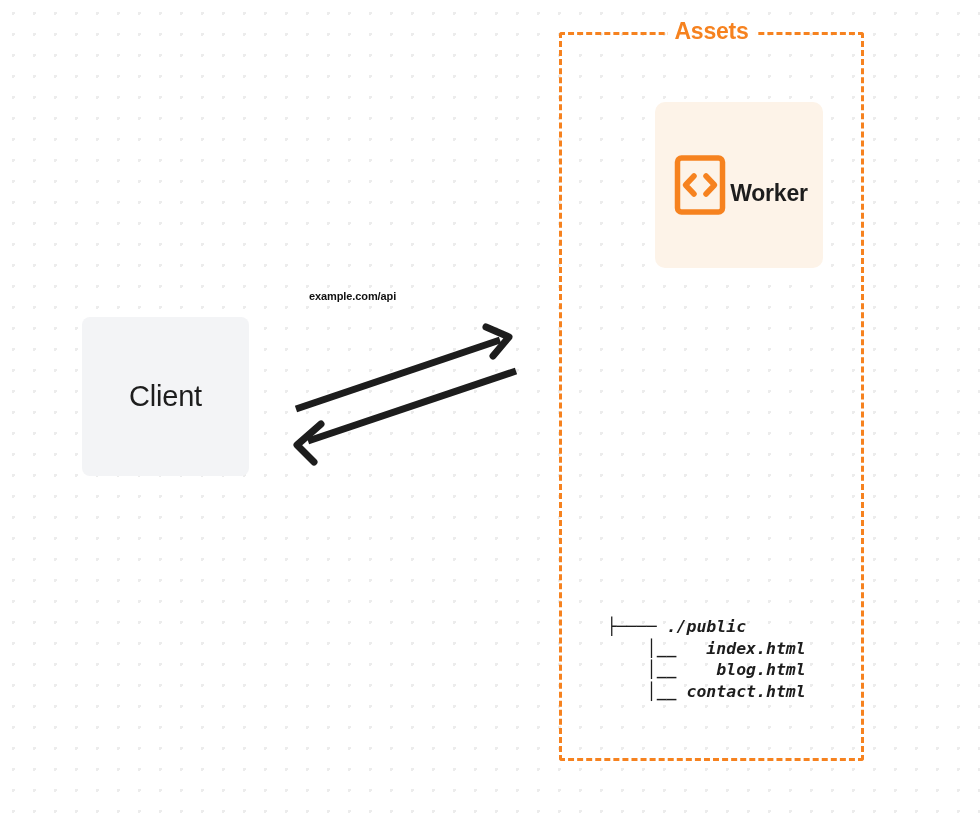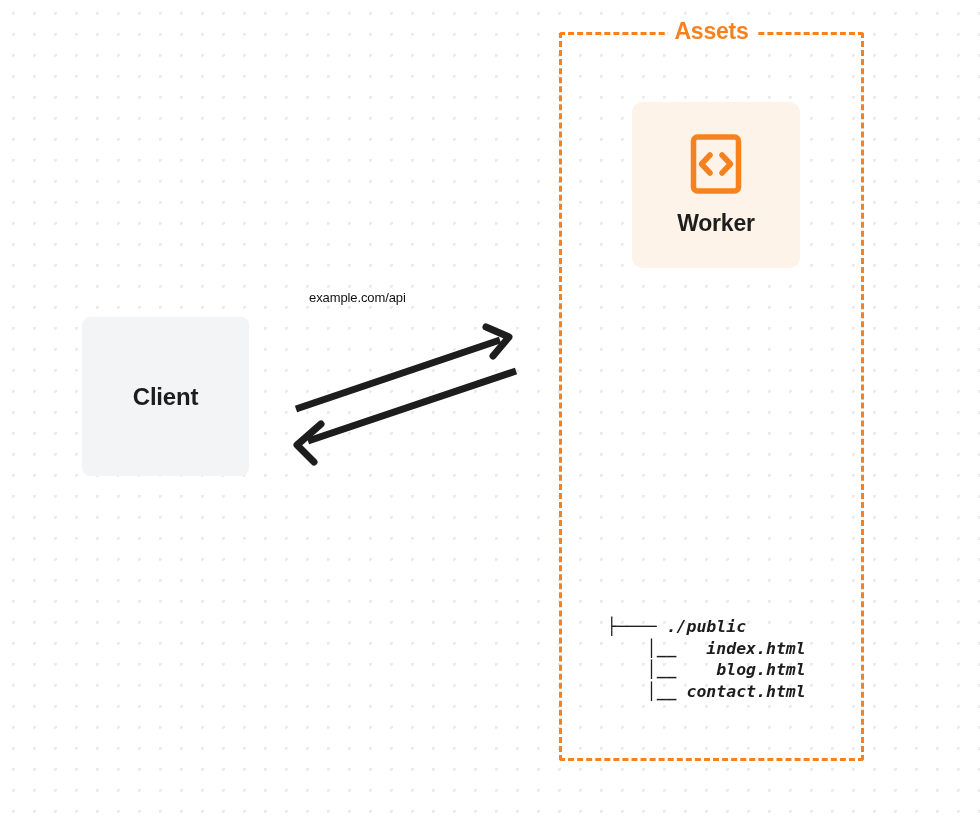--- a/index.html
+++ b/index.html
@@ -28,22 +28,22 @@
     top: 317px;
     width: 167px;
     height: 159px;
     background: #f3f4f6;
     border-radius: 8px;
     display: flex;
     align-items: center;
     justify-content: center;
   }
   .client-label {
-    font-size: 24px;
-    font-weight: 700;
+    font-size: 29px;
+    font-weight: 400;
     color: #1d1d1d;
     letter-spacing: -0.2px;
   }
 
   
   .project-container {
     position: absolute;
     left: 559px;
     top: 32px;
     width: 305px;
@@ -65,23 +65,24 @@
     letter-spacing: -0.2px;
     white-space: nowrap;
   }
 
   
   .card {
     position: absolute;
     background: #fdf3e8;
     border-radius: 10px;
     display: flex;
-    flex-direction: column;
+    flex-direction: row;
     align-items: center;
     justify-content: center;
+    margin-left: 23px;
   }
   .card-worker {
     left: 632px;
     top: 102px;
     width: 168px;
     height: 166px;
   }
   .card-assets {
     left: 628px;
     top: 450px;
@@ -121,22 +122,22 @@
     left: 0;
     top: 0;
     width: 980px;
     height: 818px;
     pointer-events: none;
   }
   .edge-label {
     position: absolute;
     left: 309px;
     top: 290px;
-    font-size: 13px;
-    font-weight: 400;
+    font-size: 11px;
+    font-weight: 700;
     color: #111111;
     letter-spacing: -0.1px;
     white-space: nowrap;
   }
 </style>
 </head>
 <body>
 
 <div id="canvas">
 

